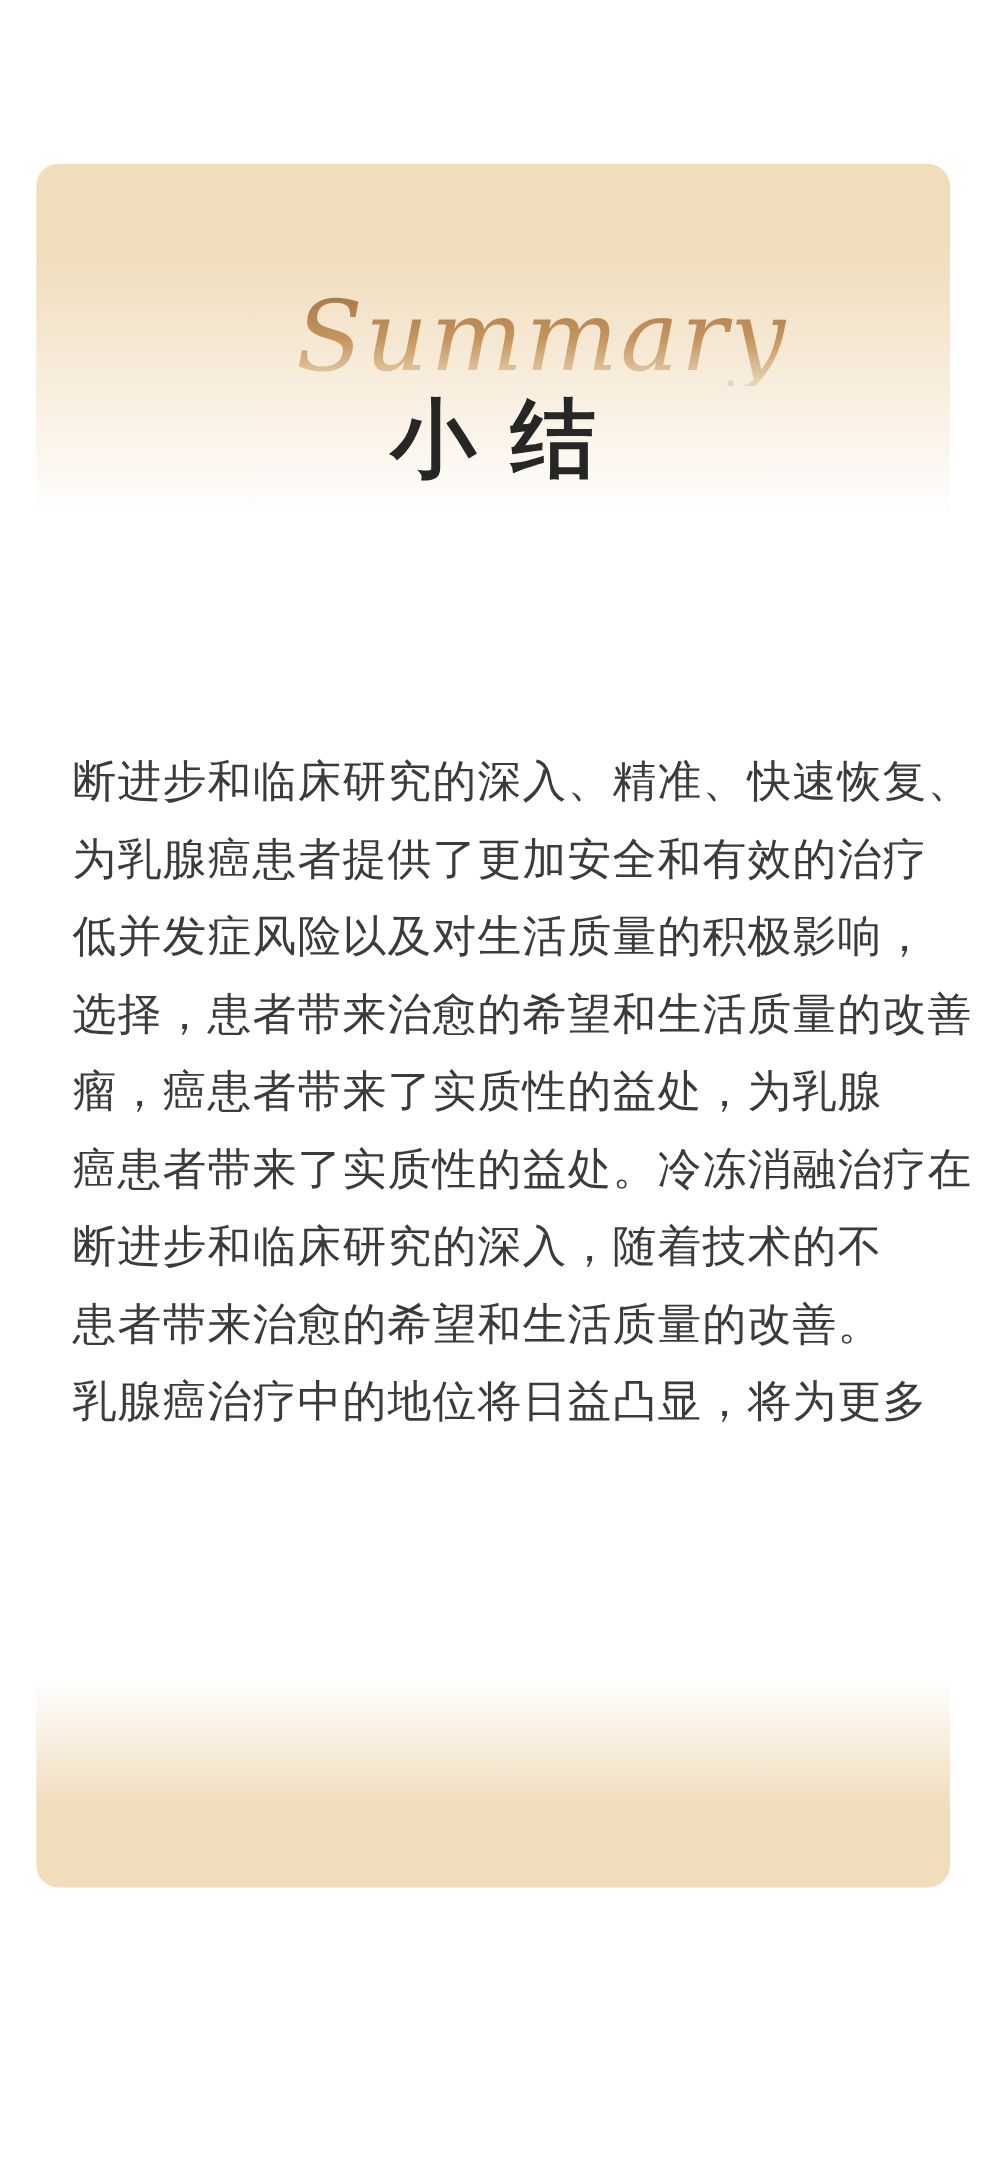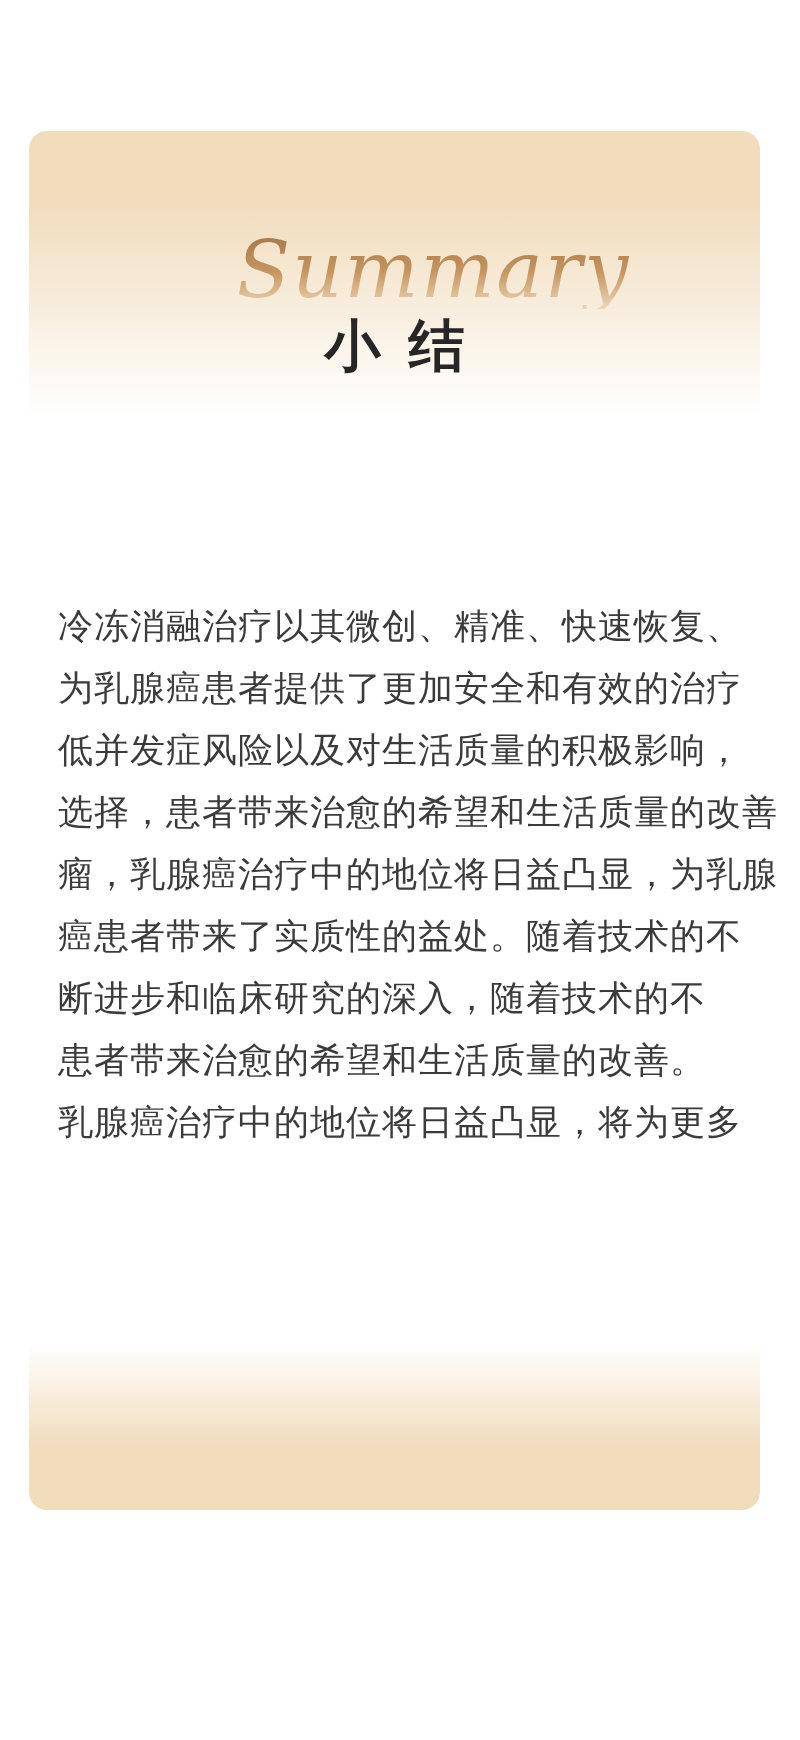--- a/index.html
+++ b/index.html
@@ -59,21 +59,21 @@
     color: transparent;
   }
   .title-cn {
     position: absolute;
     top: 186px;
     left: 0;
     width: 100%;
     text-align: center;
     font-family: "DejaVu Serif", serif;
     font-weight: 700;
-    font-size: 56px;
+    font-size: 68px;
     line-height: 1;
     letter-spacing: 28px;
     padding-left: 28px;
     box-sizing: border-box;
     color: var(--title_color, #262626);
   }
   .body-text {
     position: absolute;
     top: 464px;
     left: 29px;
@@ -96,25 +96,25 @@
 <div class="page">
   <div class="card">
 
     <div class="title-script">
       <span>Summary</span>
     </div>
 
     <div class="title-cn">小结</div>
 
     <div class="body-text">
-      <div class="body-line">冷冻消融治疗以其微创、精准、快速恢复、</div>
+      <div class="body-line">断进步和临床研究的深入、精准、快速恢复、</div>
       <div class="body-line">为乳腺癌患者提供了更加安全和有效的治疗</div>
       <div class="body-line">低并发症风险以及对生活质量的积极影响，</div>
       <div class="body-line">选择，患者带来治愈的希望和生活质量的改善</div>
-      <div class="body-line">瘤，乳腺癌治疗中的地位将日益凸显，为乳腺</div>
-      <div class="body-line">癌患者带来了实质性的益处。随着技术的不</div>
+      <div class="body-line">瘤，癌患者带来了实质性的益处，为乳腺</div>
+      <div class="body-line">癌患者带来了实质性的益处。冷冻消融治疗在</div>
       <div class="body-line">断进步和临床研究的深入，随着技术的不</div>
       <div class="body-line">患者带来治愈的希望和生活质量的改善。</div>
       <div class="body-line">乳腺癌治疗中的地位将日益凸显，将为更多</div>
     </div>
 
   </div>
 </div>
 
 </body></html>

